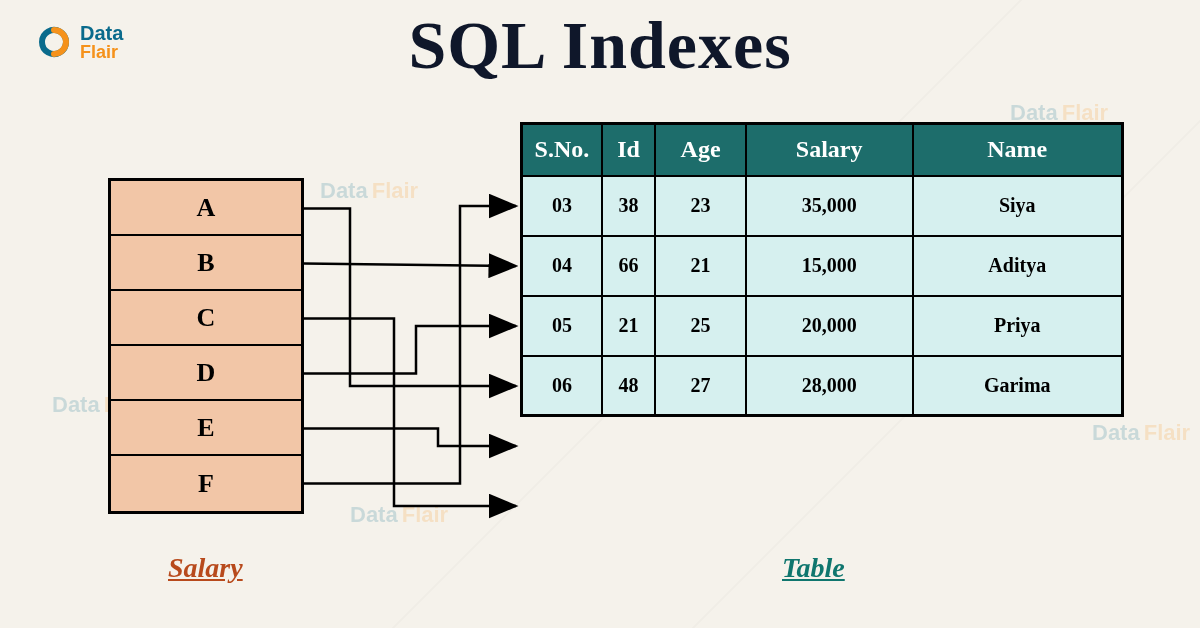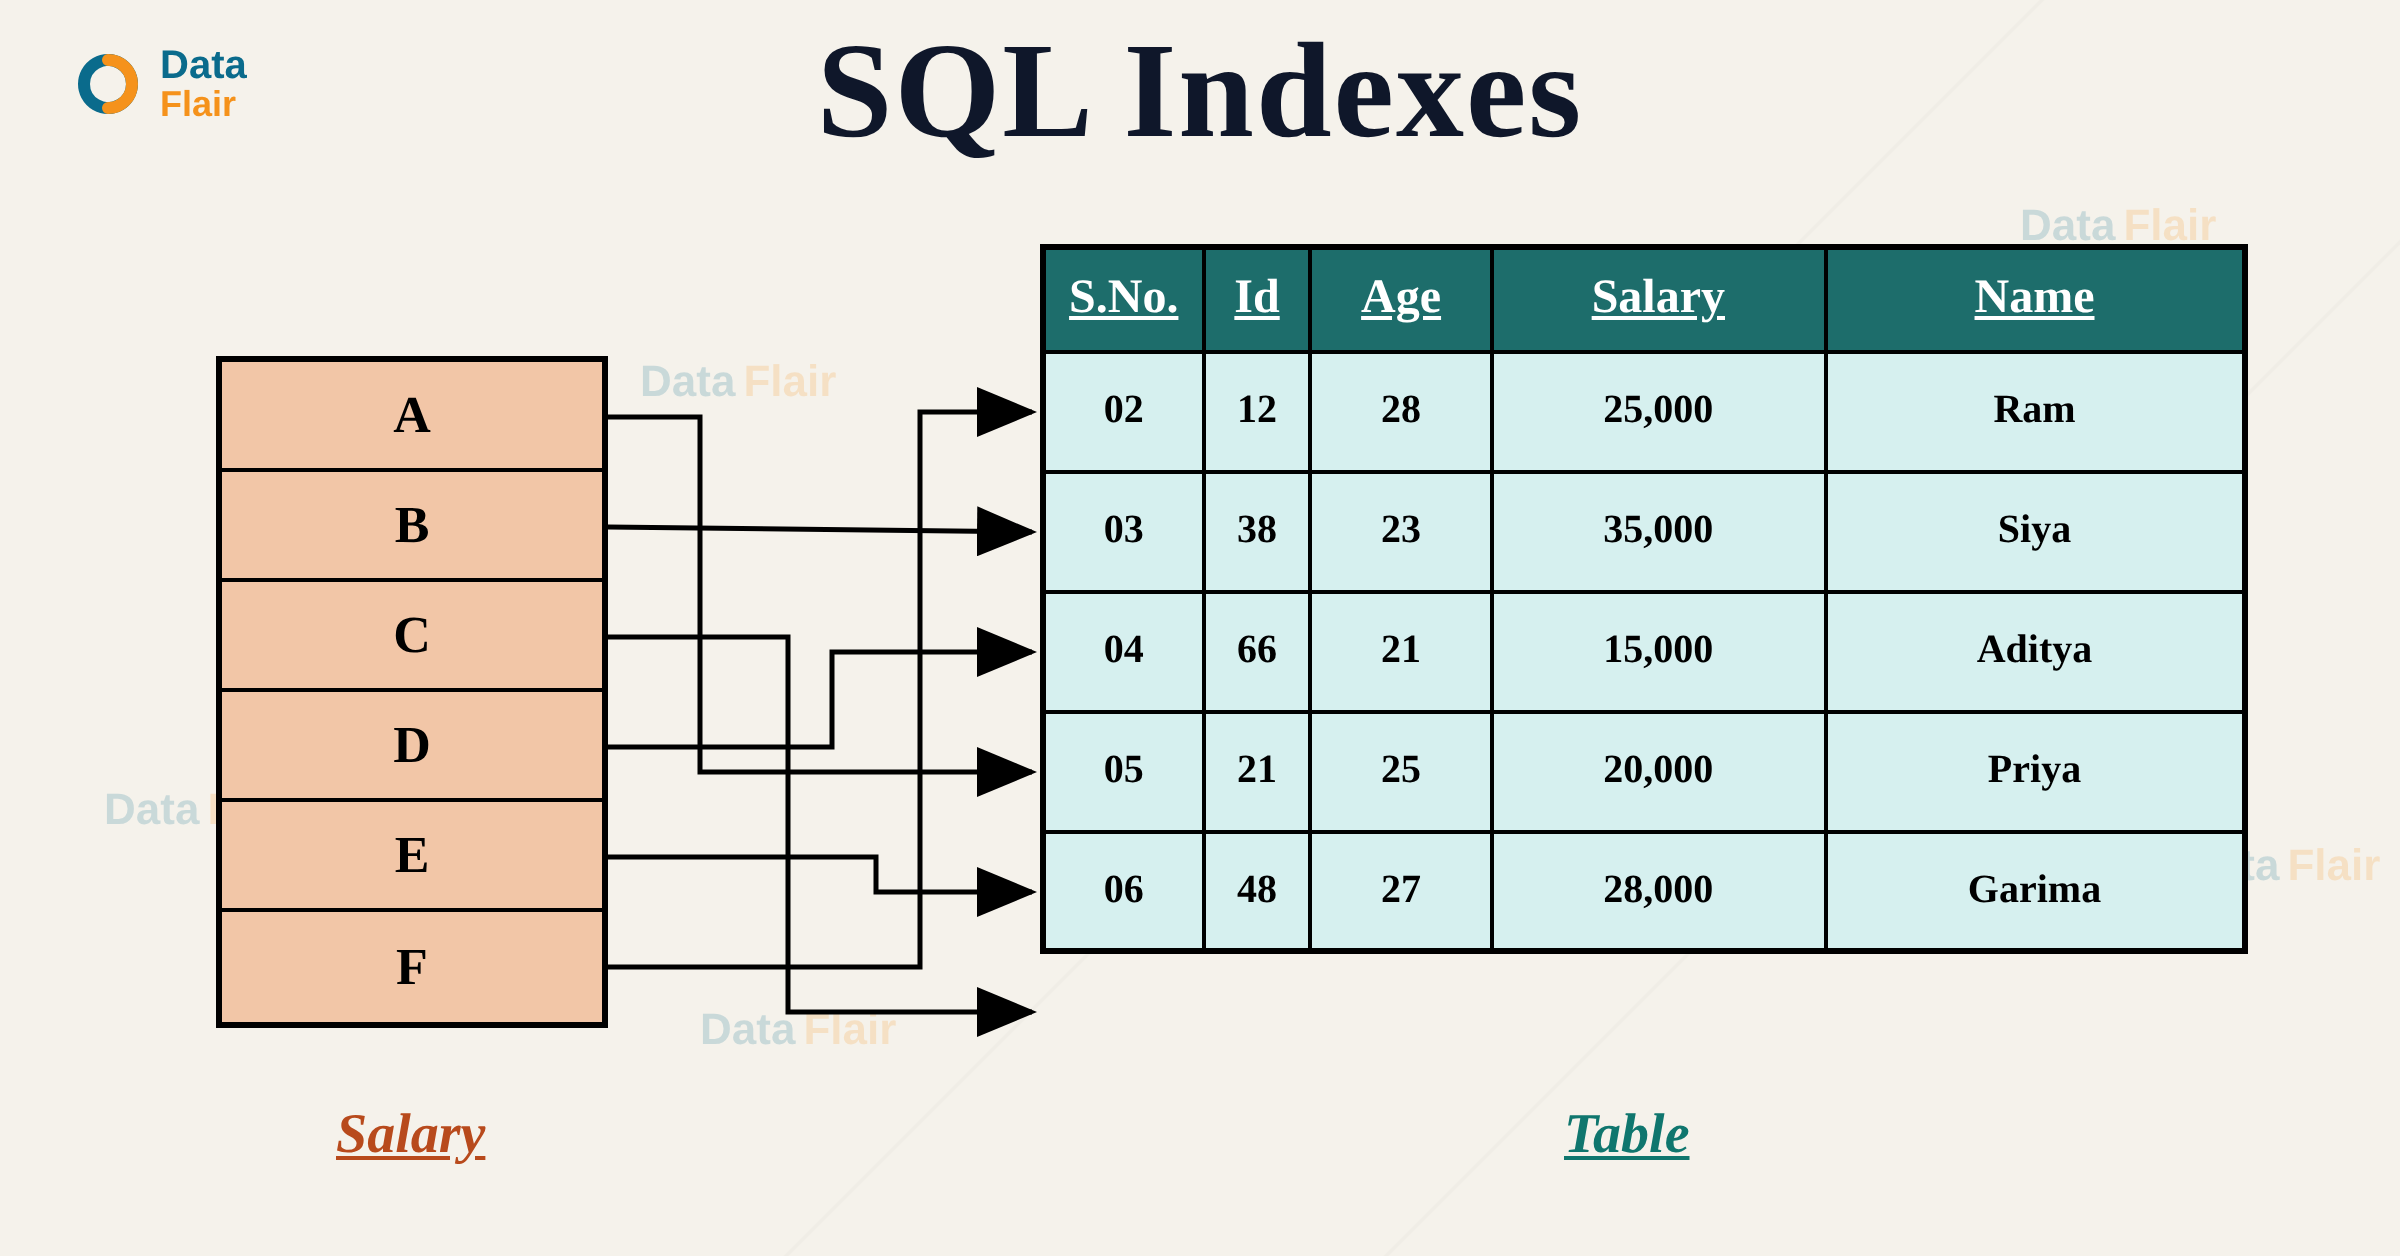--- a/index.html
+++ b/index.html
@@ -107,21 +107,20 @@
   text-align: center;
   vertical-align: middle;
 }
 .data-table th {
   background: #1d6d6b;
   color: #fff;
   font-size: 24px;
   font-weight: 600;
   height: 52px;
   padding: 0 8px;
-  text-decoration: underline;
 }
 .data-table td {
   background: #d6f0ef;
   font-size: 20px;
   font-weight: 700;
   color: #000;
   height: 60px;
 }
 .col-sno { width: 78px; }
 .col-id { width: 52px; }
@@ -209,27 +208,20 @@
     <thead>
       <tr>
         <th class="col-sno">S.No.</th>
         <th class="col-id">Id</th>
         <th class="col-age">Age</th>
         <th class="col-salary">Salary</th>
         <th class="col-name">Name</th>
       </tr>
     </thead>
     <tbody id="tbody">
-        <tr>
-          <td>02</td>
-          <td>12</td>
-          <td>28</td>
-          <td>25,000</td>
-          <td>Ram</td>
-        </tr>
         <tr>
           <td>03</td>
           <td>38</td>
           <td>23</td>
           <td>35,000</td>
           <td>Siya</td>
         </tr>
         <tr>
           <td>04</td>
           <td>66</td>

